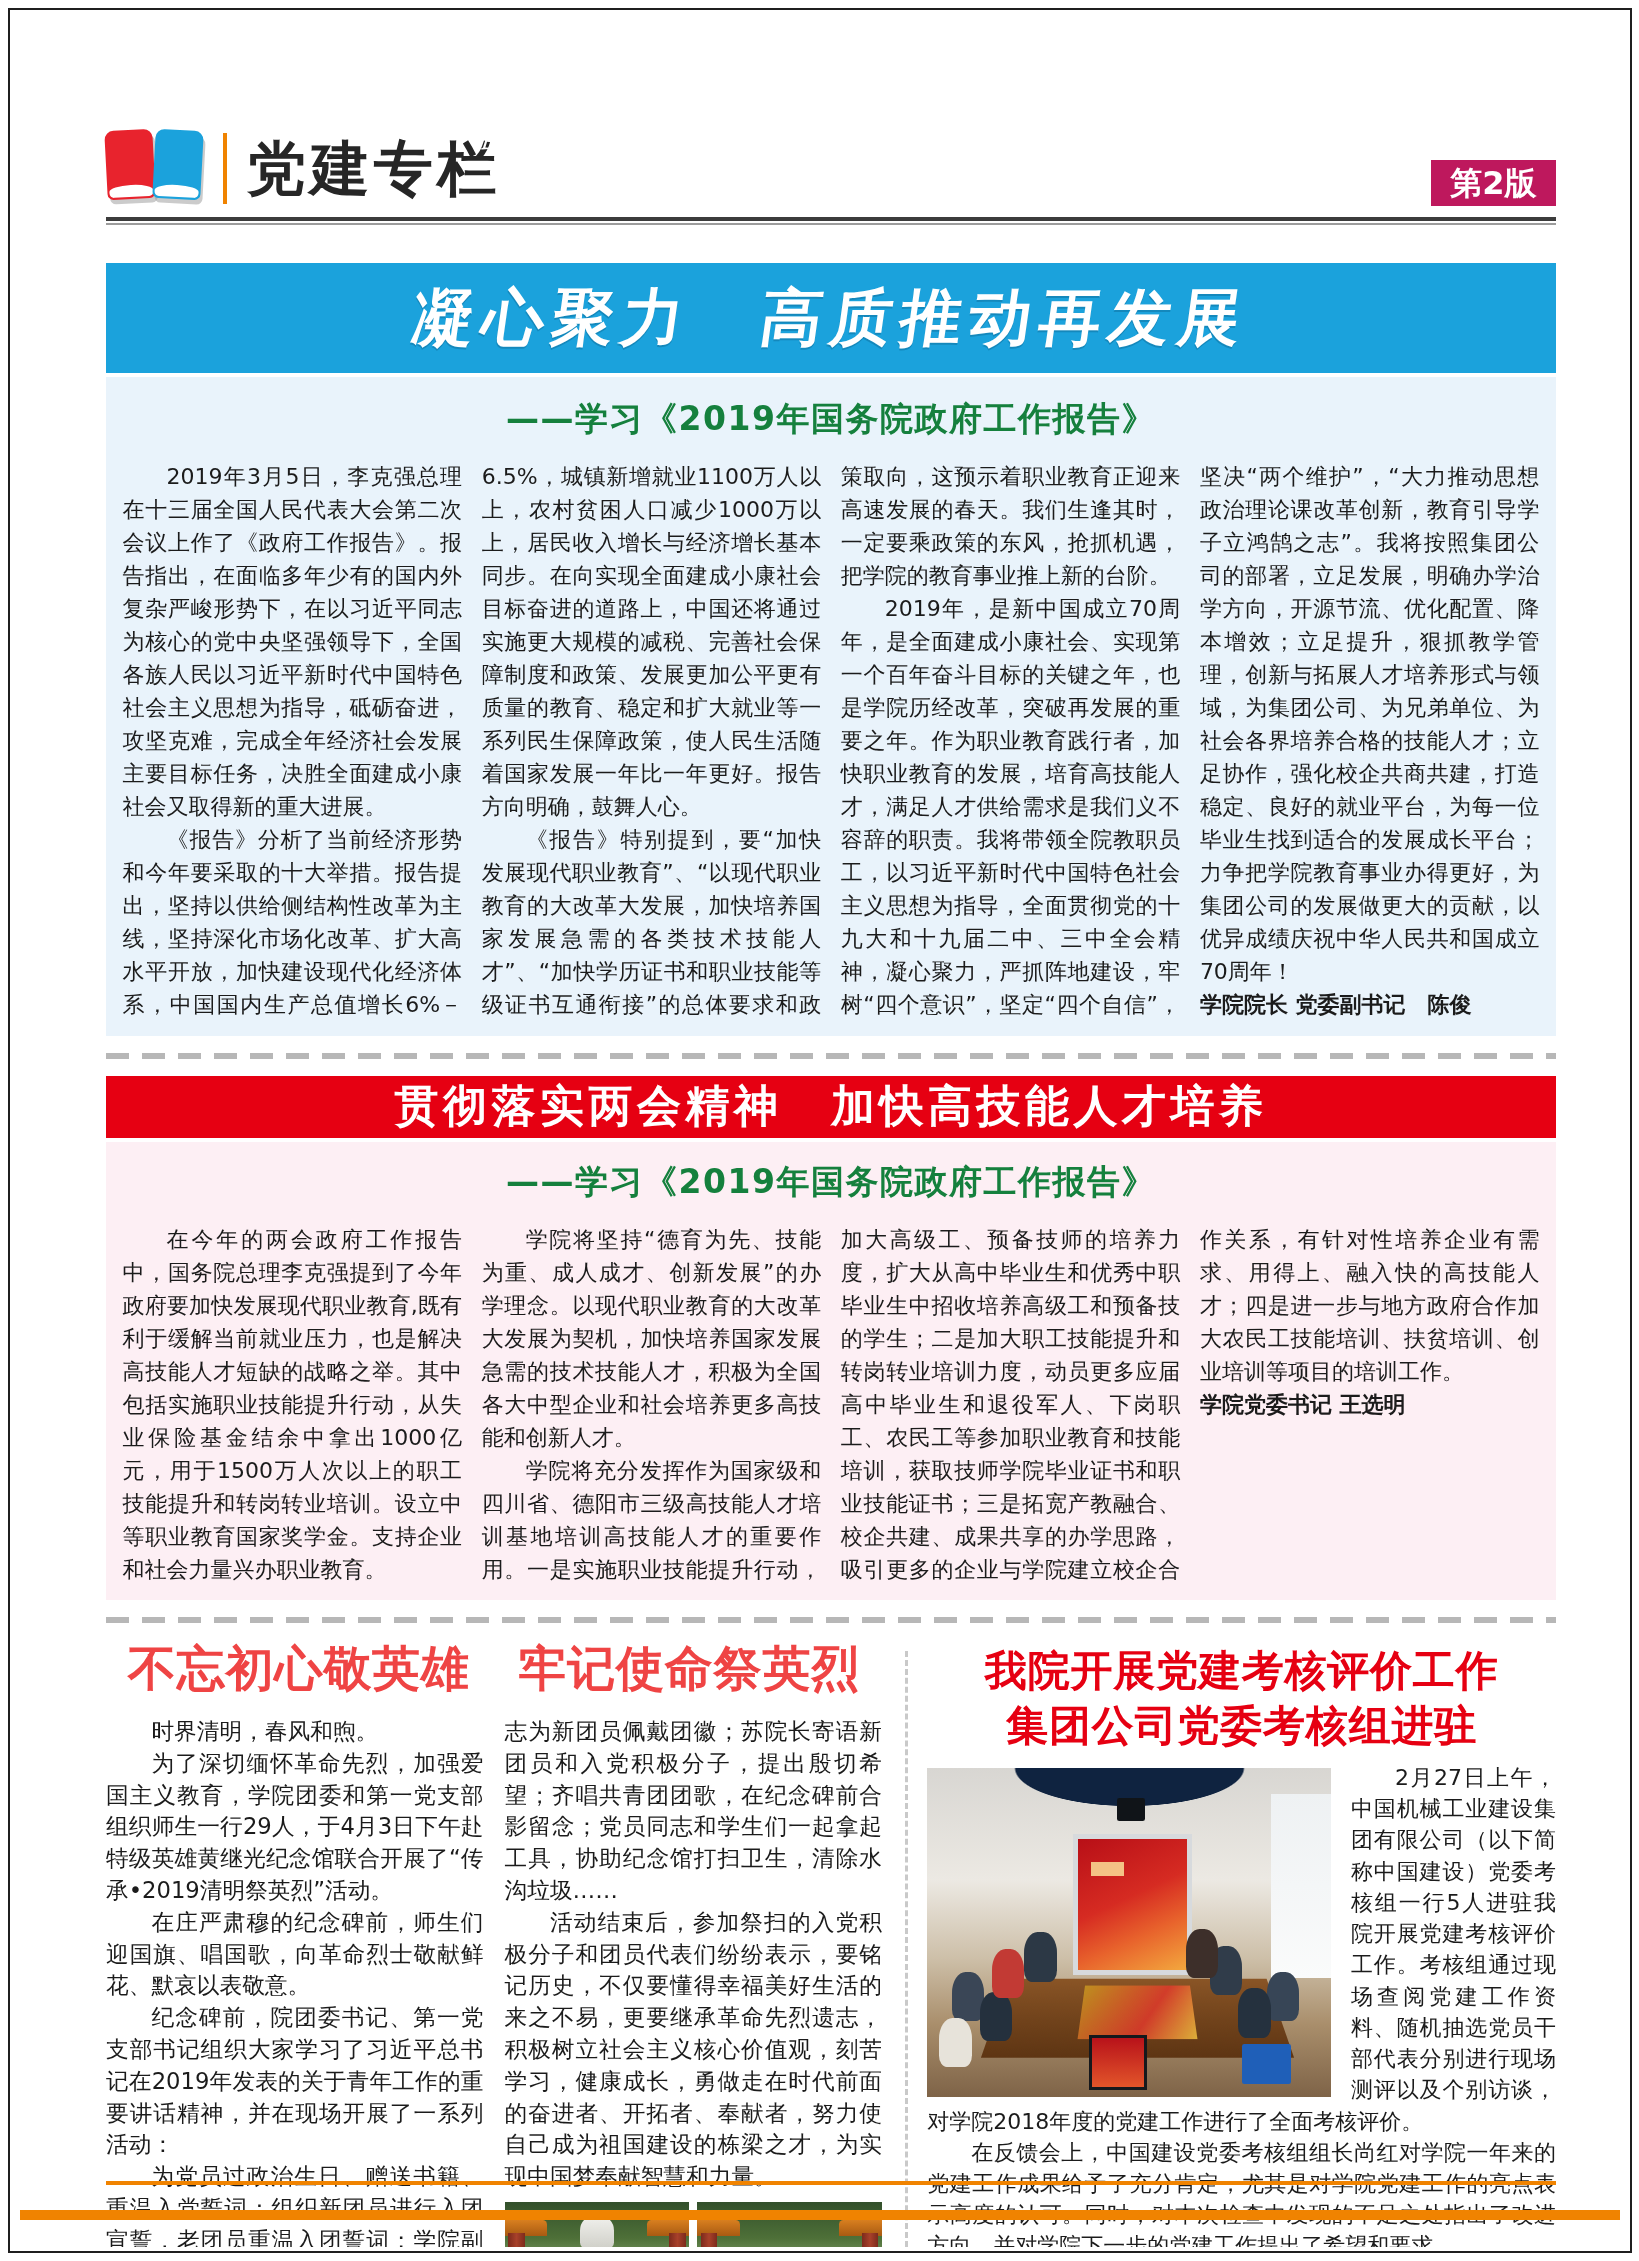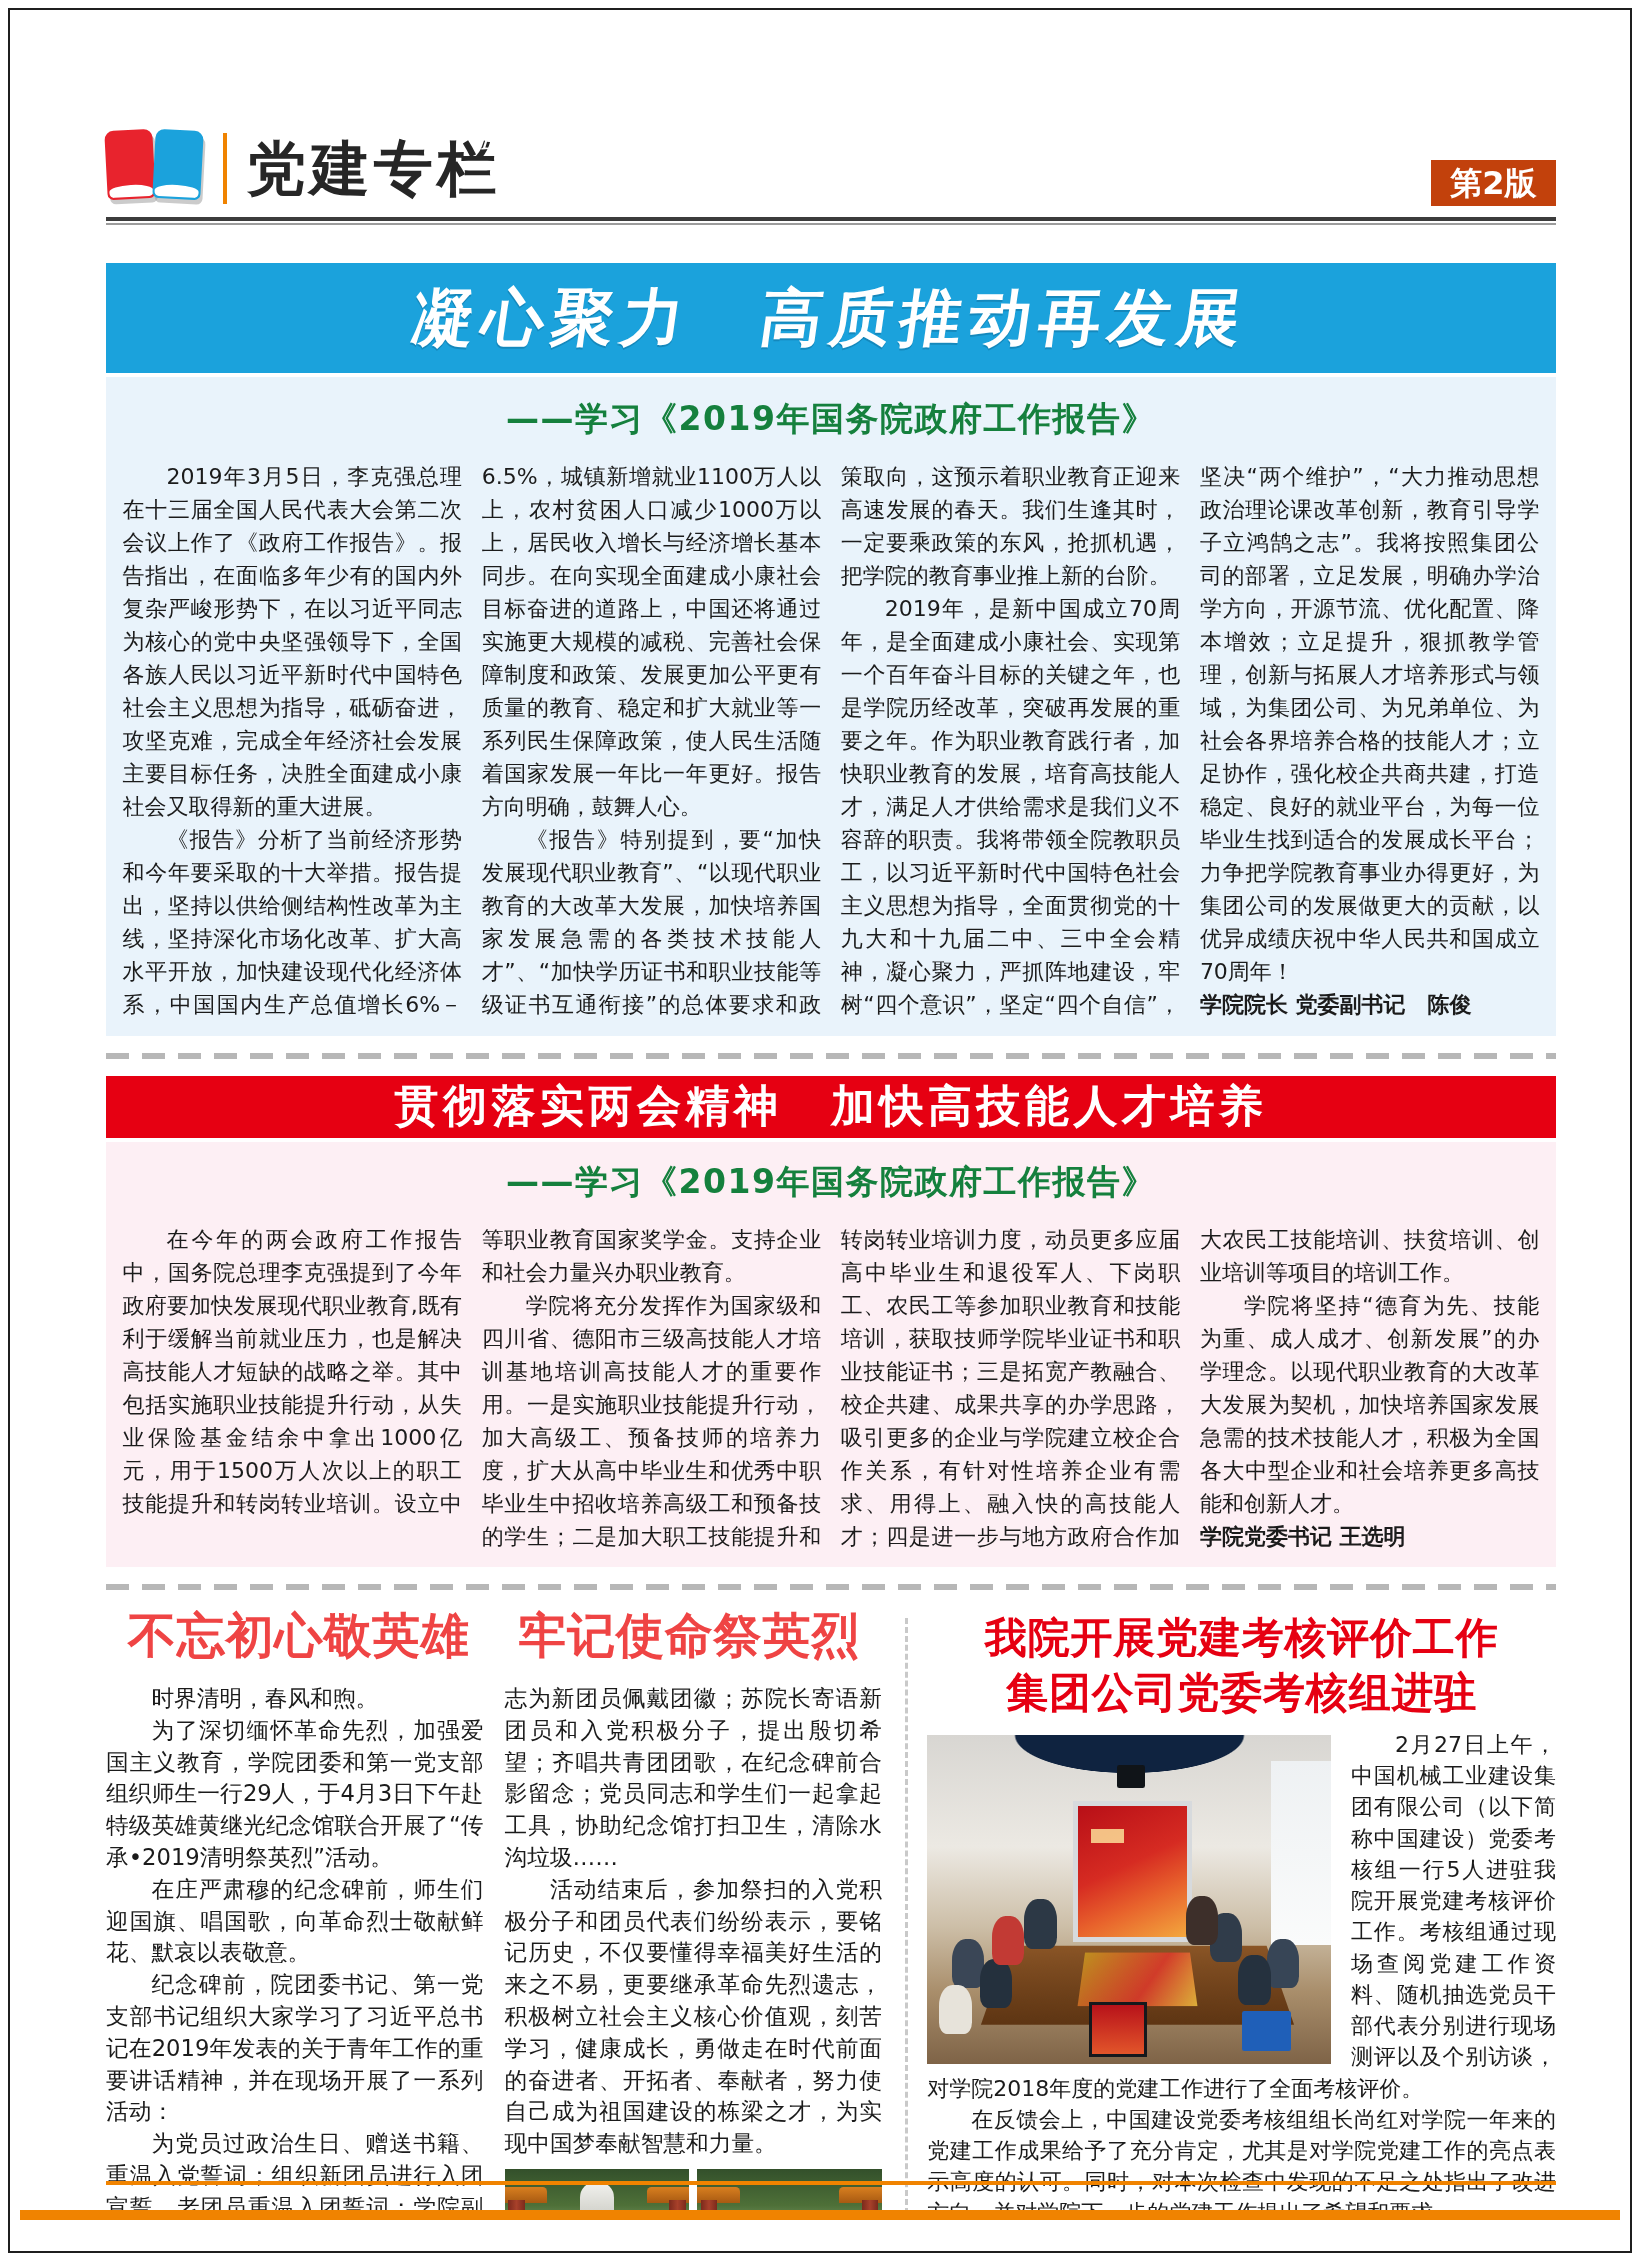--- a/index.html
+++ b/index.html
@@ -15,21 +15,21 @@
   .book{position:absolute;top:0;width:48px;height:69px;border-radius:9px 9px 6px 6px;
         box-shadow:2.3px 4.5px 0 rgba(160,160,160,.55);}
   .book.red{left:0;background:#e8232d;transform:rotate(-3deg);}
   .book.blue{left:48px;background:#1ba2dc;transform:rotate(3deg);}
   .book .bl{display:block;text-align:center;margin-top:9px;font-family:"Liberation Serif","DejaVu Serif",serif;
         font-size:35px;line-height:1;color:#fff;font-weight:700;}
   .book::after{content:"";position:absolute;left:2.3px;right:2.3px;bottom:2.3px;height:12px;background:#fff;
         border-radius:50% 50% 4.5px 4.5px;}
   .mh-divider{width:4.5px;height:71px;background:#f08300;margin:0 19.6px 0 16.6px;}
   .mh-title{font-size:59px;font-weight:900;letter-spacing:4.5px;line-height:1;color:#262626;}
-  .badge{margin-left:auto;background:#c2410c;color:#fff;font-size:32px;font-weight:700;
+  .badge{margin-left:auto;background:#be185d;color:#fff;font-size:32px;font-weight:700;
          padding:6.8px 19.6px;line-height:1;}
   .rule-dark{margin-top:10.6px;height:4.5px;background:#3c3c3c;}
   .rule-dark2{margin-top:2.3px;height:1.5px;background:#9c9c9c;}
 
   
   .article-top{margin-top:38px;}
   .banner-blue{height:110px;background:#1ba2dc;display:flex;align-items:center;justify-content:center;}
   .banner-blue .t{color:#fff;font-size:62px;font-weight:900;letter-spacing:7.6px;transform:skewX(-8deg);
         text-shadow:0 2.3px 0 rgba(0,60,90,.25);}
   .body-blue{background:#e9f3fb;margin-top:4.5px;padding:16.6px 16.6px 15px;}
@@ -140,22 +140,22 @@
     <div class="sep-dash"></div>
 
     <div>
       <div class="banner-red">
         <div class="t">贯彻落实两会精神　加快高技能人才培养</div>
       </div>
       <div class="body-pink">
         <div class="subtitle">——学习《2019年国务院政府工作报告》</div>
         <div class="cols4">
           <p>在今年的两会政府工作报告中，国务院总理李克强提到了今年政府要加快发展现代职业教育,既有利于缓解当前就业压力，也是解决高技能人才短缺的战略之举。其中包括实施职业技能提升行动，从失业保险基金结余中拿出1000亿元，用于1500万人次以上的职工技能提升和转岗转业培训。设立中等职业教育国家奖学金。支持企业和社会力量兴办职业教育。</p>
+          <p>学院将坚持“德育为先、技能为重、成人成才、创新发展”的办学理念。以现代职业教育的大改革大发展为契机，加快培养国家发展急需的技术技能人才，积极为全国各大中型企业和社会培养更多高技能和创新人才。</p>
           <p>学院将充分发挥作为国家级和四川省、德阳市三级高技能人才培训基地培训高技能人才的重要作用。一是实施职业技能提升行动，加大高级工、预备技师的培养力度，扩大从高中毕业生和优秀中职毕业生中招收培养高级工和预备技的学生；二是加大职工技能提升和转岗转业培训力度，动员更多应届高中毕业生和退役军人、下岗职工、农民工等参加职业教育和技能培训，获取技师学院毕业证书和职业技能证书；三是拓宽产教融合、校企共建、成果共享的办学思路，吸引更多的企业与学院建立校企合作关系，有针对性培养企业有需求、用得上、融入快的高技能人才；四是进一步与地方政府合作加大农民工技能培训、扶贫培训、创业培训等项目的培训工作。</p>
-          <p>学院将坚持“德育为先、技能为重、成人成才、创新发展”的办学理念。以现代职业教育的大改革大发展为契机，加快培养国家发展急需的技术技能人才，积极为全国各大中型企业和社会培养更多高技能和创新人才。</p>
           <span class="sig">学院党委书记 王选明</span>
         </div>
       </div>
     </div>
 
     <div class="sep-dash"></div>
 
     <div class="bottom">
 
       <div class="bl">

